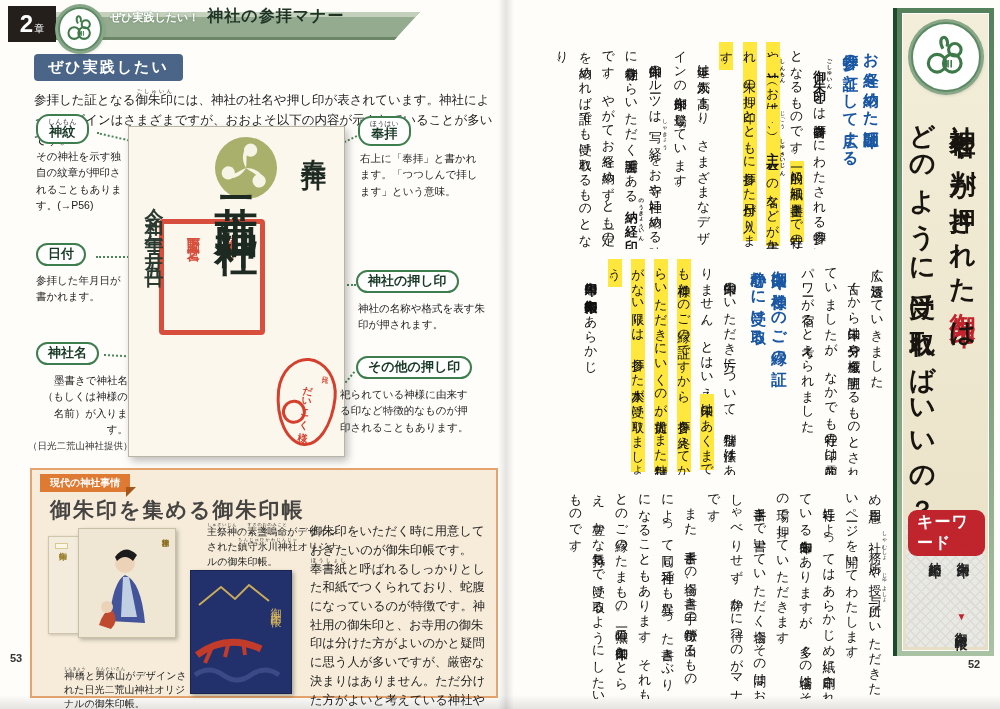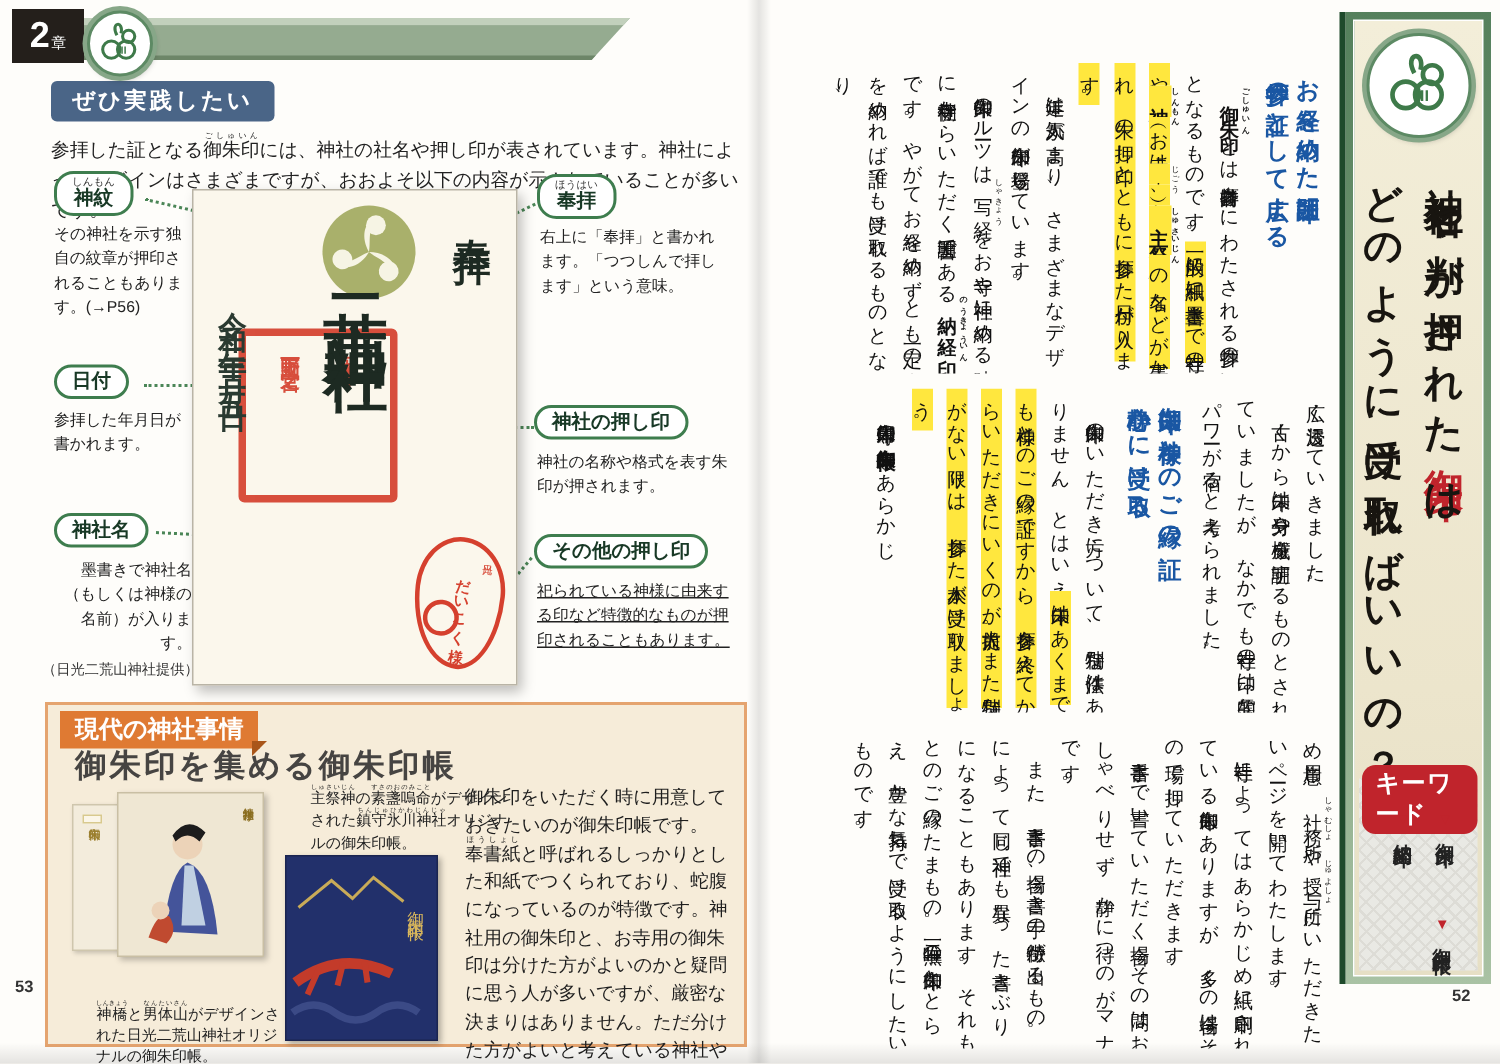--- a/index.html
+++ b/index.html
@@ -62,21 +62,21 @@
   .pill{position:absolute;background:#fff;border:2px solid var(--pill-green);border-radius:13px;
     color:#183926;font-size:13px;font-weight:700;padding:2px 10px;text-align:center;z-index:3;line-height:1.15;}
   .pill .furi{display:block;font-size:7px;font-weight:400;line-height:1;color:#333;}
   .co-desc{position:absolute;font-size:10.5px;line-height:1.55;color:#222;z-index:3;}
   .leader{position:absolute;border-top:2px dotted #4b8657;transform-origin:left center;z-index:1;}
   .credit{position:absolute;left:28px;top:440px;font-size:9.5px;color:#333;}
 
   
   .info-box{position:absolute;left:30px;top:468px;width:468px;height:230px;background:var(--box-cream);
     border:2px solid #e5a46f;}
-  .ib-badge{position:absolute;left:8px;top:4px;background:var(--badge-orange);color:#fff;font-size:16px;
+  .ib-badge{position:absolute;left:8px;top:4px;background:var(--badge-orange);color:#fff;font-size:10px;
     font-weight:700;padding:2px 10px;z-index:2;}
   .ib-badge:after{content:"";position:absolute;right:-6px;bottom:-5px;border:5px solid transparent;
     border-top-color:#a9561a;border-left-color:#a9561a;transform:rotate(0deg);}
   .ib-title{position:absolute;left:18px;top:26px;font-size:21px;font-weight:700;color:#464442;letter-spacing:2px;}
   .ib-body{position:absolute;left:278px;top:52px;width:182px;font-size:12.3px;line-height:1.52;color:#1e1e1e;}
   .ib-photo1{position:absolute;left:16px;top:58px;width:150px;height:112px;}
   .book-back{position:absolute;left:0;top:8px;width:58px;height:98px;background:#f3ecdc;border:1px solid #cfc6ad;
     box-shadow:1px 1px 3px rgba(0,0,0,.2);}
   .book-back .label{position:absolute;left:6px;top:6px;writing-mode:vertical-rl;font-size:8px;color:#9a7e2c;
     border:1px solid #d8c98e;padding:2px 0;background:#fbf6e8;}
@@ -138,20 +138,24 @@
 </head>
 <body>
 
 <div id="stage">
 
   <div class="chapter-box">
     <span class="num">2</span>
     <span class="kanji">章</span>
   </div>
   <div class="banner"></div>
+  <div class="banner-text">
+    <span class="banner-small">ぜひ実践したい！</span>
+    <span class="banner-big">神社の参拝マナー</span>
+  </div>
   <div class="knot-circle knot-header">
     <svg width="34" height="34" viewBox="0 0 100 100">
       <g fill="none" stroke="#3e7a49" stroke-width="6">
         <circle cx="33" cy="62" r="17"></circle>
           <circle cx="62" cy="62" r="17"></circle>
         <circle cx="67" cy="36" r="12"></circle>
         <path d="M44 34 C30 8,58 4,52 30"></path>
         <path d="M48 56 v14 M54 56 v14 M60 56 v14" stroke-width="3"></path>
       </g>
     </svg>
@@ -215,21 +219,21 @@
     <span>奉拝</span>
   </div>
   <div class="co-desc" style="left:360px;top:150px;width:118px;">右上に「奉拝」と書かれます。「つつしんで拝します」という意味。</div>
   <div class="pill" style="left:356px;top:270px;">
     <span>神社の押し印</span>
   </div>
   <div class="co-desc" style="left:358px;top:300px;width:130px;">神社の名称や格式を表す朱印が押されます。</div>
   <div class="pill" style="left:356px;top:356px;">
     <span>その他の押し印</span>
   </div>
-  <div class="co-desc" style="left:358px;top:386px;width:130px;text-decoration:underline;">祀られている神様に由来する印など特徴的なものが押印されることもあります。</div>
+  <div class="co-desc" style="left:340px;top:386px;width:130px;">祀られている神様に由来する印など特徴的なものが押印されることもあります。</div>
 
   <div class="info-box">
     <div class="ib-badge">現代の神社事情</div>
     <div class="ib-title serif">御朱印を集める御朱印帳</div>
     <div class="ib-photo1">
       <div class="book-back">
         <span class="label serif">御朱印帳</span>
       </div>
       <div class="book-front">
         <svg width="96" height="108" viewBox="0 0 96 108">

